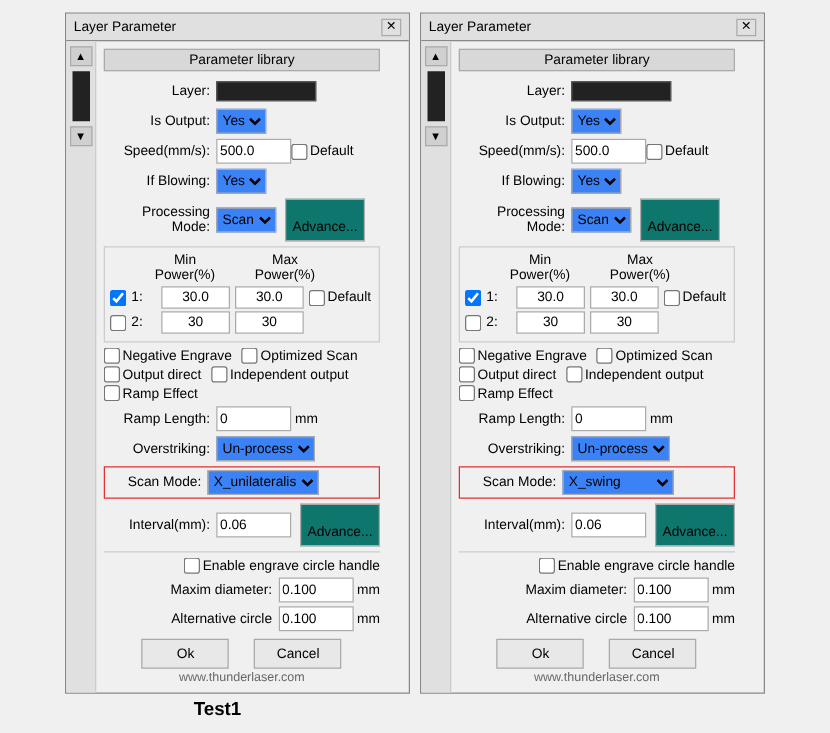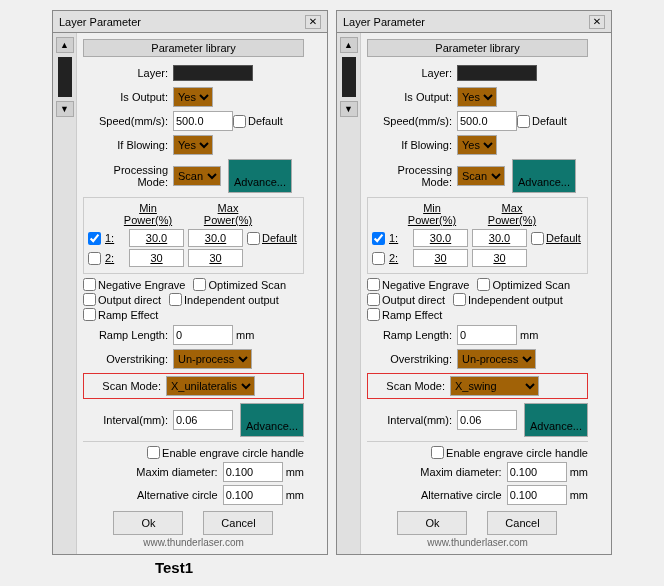--- a/index.html
+++ b/index.html
@@ -71,42 +71,41 @@
     .black-rect {
       background: #222;
       width: 80px;
       height: 16px;
       border: 1px solid #555;
     }
     select.small-select {
       font-size: 11px;
       height: 20px;
       border: 1px solid #aaa;
-      background: #a16207;
+      background: #3b82f6;
     }
     input.small-input {
       font-size: 11px;
       height: 20px;
       border: 1px solid #aaa;
       background: white;
       width: 60px;
       text-align: left;
       padding: 1px 2px;
     }
     .checkbox-label {
       display: flex;
       align-items: center;
       gap: 2px;
       font-size: 11px;
     }
     .power-section {
       border: 1px solid #ccc;
       padding: 4px;
       margin-bottom: 4px;
-      text-decoration: underline;
     }
     .power-header {
       display: flex;
       gap: 20px;
       margin-bottom: 3px;
       padding-left: 30px;
     }
     .power-col-label {
       font-size: 11px;
       width: 60px;

